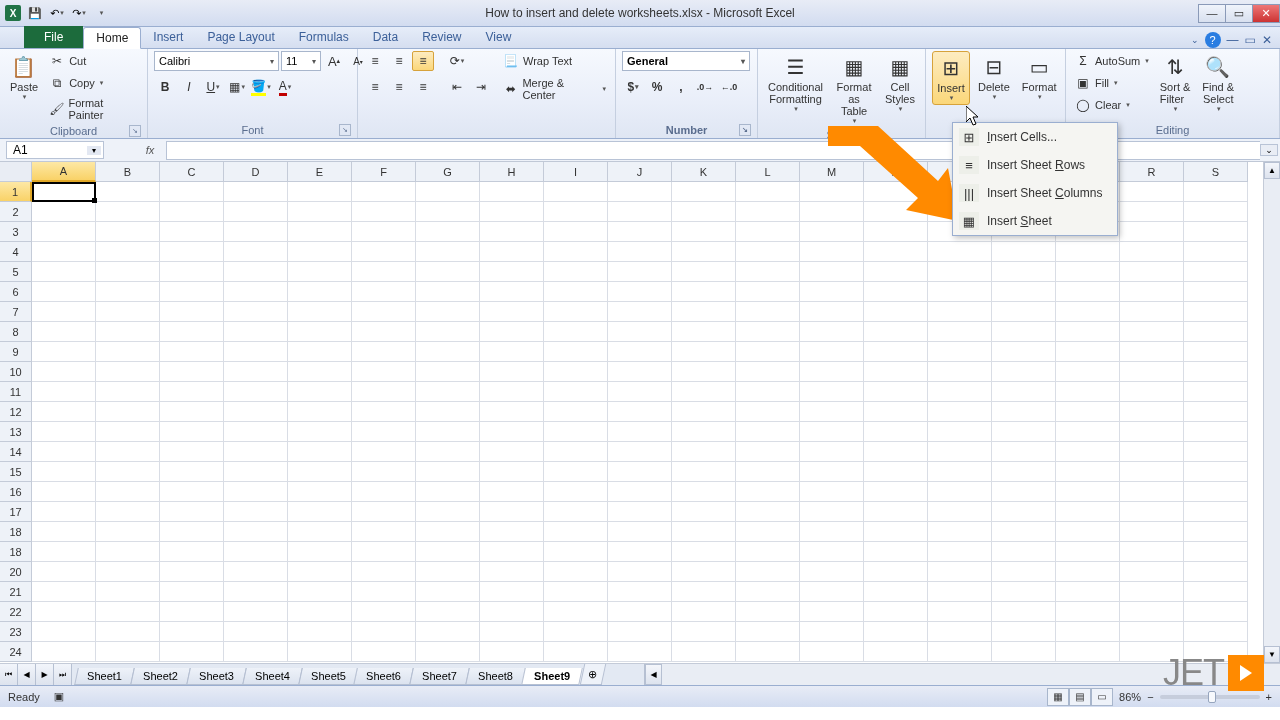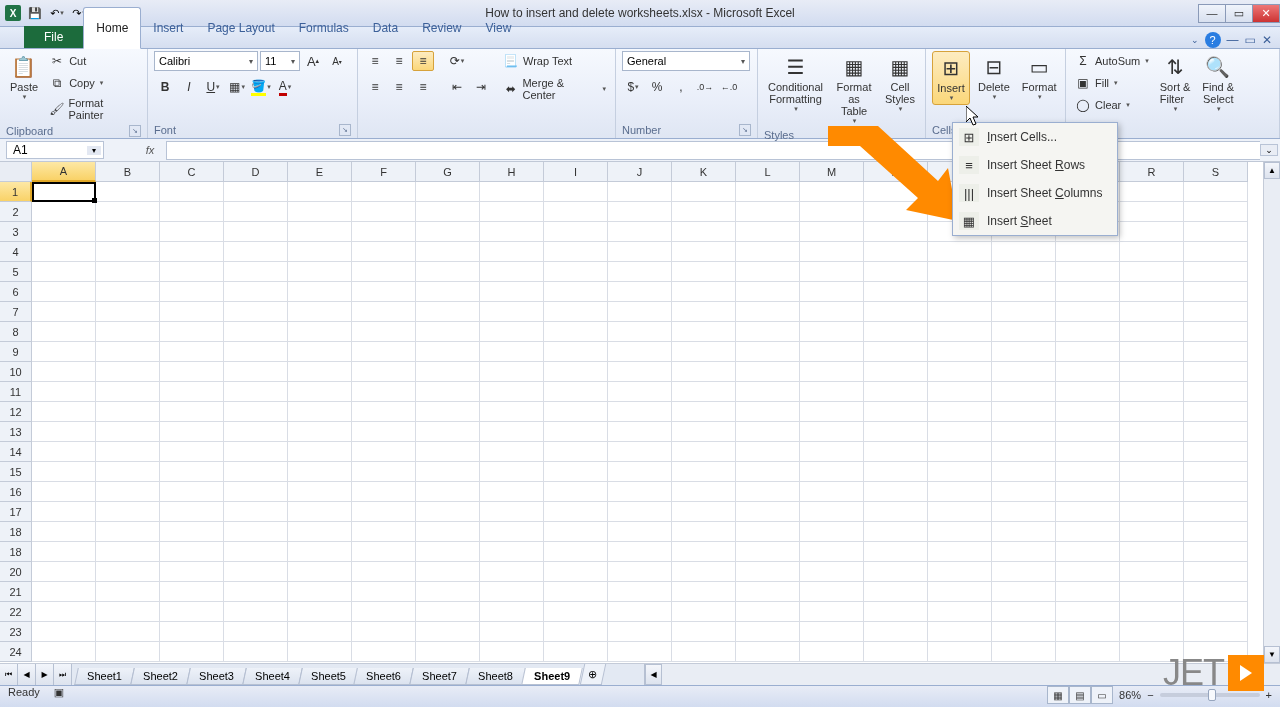--- a/index.html
+++ b/index.html
@@ -12,30 +12,30 @@
 .excel-logo { background: #217346; color: #fff; width: 16px; height: 16px; font-weight: bold; font-size: 10px; display: flex; align-items: center; justify-content: center; border-radius: 2px; }
 .save-icon { color: #2c5898; }
 .title-text { position: absolute; left: 50%; transform: translateX(-50%); font-size: 12px; color: #333; }
 .win-controls { margin-left: auto; display: flex; }
 .win-btn { width: 28px; height: 19px; border: 1px solid #8a9ab8; background: linear-gradient(#f0f4fb,#d8e0ef); margin-left: -1px; display: flex; align-items: center; justify-content: center; font-size: 11px; color: #333; }
 .win-btn.close { background: linear-gradient(#e77,#c33); color: #fff; }
 
 
 .tabs-row { height: 22px; background: linear-gradient(#e6edf9,#d5def0); display: flex; align-items: flex-end; border-bottom: 1px solid #9aaed0; }
 .file-tab { background: #1c6b3c; color: #fff; padding: 3px 20px; font-size: 12px; height: 22px; display: flex; align-items: center; margin-left: 24px; }
-.tab { padding: 20px 12px; font-size: 12px; color: #3c6099; cursor: pointer; height: 22px; display: flex; align-items: center; }
+.tab { padding: 10px 12px; font-size: 12px; color: #3c6099; cursor: pointer; height: 22px; display: flex; align-items: center; }
 .tab.active { background: #fff; border: 1px solid #9aaed0; border-bottom: 1px solid #fff; margin-bottom: -1px; color: #222; border-radius: 3px 3px 0 0; }
 .help-icons { margin-left: auto; display: flex; gap: 6px; padding-right: 8px; align-items: center; font-size: 12px; color: #3c6099; }
 .help-circle { background: #2a7de1; color: #fff; width: 16px; height: 16px; border-radius: 50%; font-size: 11px; display: flex; align-items: center; justify-content: center; }
 
 
 .ribbon { height: 90px; background: linear-gradient(#f6f9fe,#e9eef9 60%,#dfe6f3); display: flex; border-bottom: 1px solid #9aaed0; }
 .group { border-right: 1px solid #c5cfe0; display: flex; flex-direction: column; padding: 2px 6px 0 6px; }
 .group-body { flex: 1; display: flex; align-items: flex-start; gap: 4px; }
-.group-label { text-align: left; font-size: 11px; color: #5a6d8e; padding: 2px 0 2px 0; position: relative; }
+.group-label { text-align: center; font-size: 11px; color: #5a6d8e; padding: 2px 0 2px 0; position: relative; }
 .dialog-launcher { position: absolute; right: 0; bottom: 2px; width: 12px; height: 12px; border: 1px solid #a8b6cc; font-size: 7px; color: #5a6d8e; display: flex; align-items: center; justify-content: center; }
 .big-btn { display: flex; flex-direction: column; align-items: center; font-size: 11px; color: #333; padding: 2px 4px; cursor: pointer; }
 .big-btn .ico { width: 28px; height: 28px; display: flex; align-items: center; justify-content: center; font-size: 20px; }
 .big-btn.highlighted { background: linear-gradient(#fdecc1,#fbd77a); border: 1px solid #d6a23b; border-radius: 3px; }
 .mini-row { display: flex; gap: 2px; align-items: center; }
 .mini-btn { width: 22px; height: 20px; display: flex; align-items: center; justify-content: center; font-size: 12px; color: #333; cursor: pointer; border: 1px solid transparent; }
 .mini-btn.hl { background: linear-gradient(#fdecc1,#fbd77a); border: 1px solid #d6a23b; border-radius: 2px; }
 .text-line { font-size: 11px; color: #333; cursor: pointer; padding: 2px 3px; display: flex; align-items: center; gap: 4px; }
 .combo { height: 20px; border: 1px solid #a8b6cc; background: #fff; font-size: 11px; padding: 0 4px; display: flex; align-items: center; justify-content: space-between; }
 .combo .arrow { font-size: 8px; color: #555; margin-left: 4px; }
@@ -82,21 +82,21 @@
 .sheet-tab { padding: 2px 10px; font-size: 11px; background: linear-gradient(#eef2f9,#dce3ef); border: 1px solid #b6c0d2; border-top: none; margin-right: -1px; transform: skewX(-12deg); }
 .sheet-tab span { display: inline-block; transform: skewX(12deg); }
 .sheet-tab.active { background: #fff; font-weight: bold; z-index: 2; }
 .new-sheet { width: 22px; background: #eef2f9; border: 1px solid #b6c0d2; border-top: none; margin-left: 2px; font-size: 11px; display: flex; align-items: center; justify-content: center; transform: skewX(-12deg); }
 .new-sheet span { transform: skewX(12deg); }
 .hscroll { flex: 1; display: flex; margin-left: 40px; border-left: 1px solid #b6c0d2; }
 .hscroll .track { flex: 1; background: #e9edf4; }
 .hscroll .sbtn { width: 17px; background: linear-gradient(#f4f6fb,#dde3ee); border: 1px solid #b6c0d2; font-size: 8px; display: flex; align-items: center; justify-content: center; }
 
 
-.status-bar { height: 22px; background: linear-gradient(#e8ecf6,#d2dcf0); border-top: 1px solid #9aaed0; display: flex; align-items: flex-start; font-size: 11px; color: #333; padding: 0 8px; }
+.status-bar { height: 22px; background: linear-gradient(#e8ecf6,#d2dcf0); border-top: 1px solid #9aaed0; display: flex; align-items: center; font-size: 11px; color: #333; padding: 0 8px; }
 .status-bar .right { margin-left: auto; display: flex; align-items: center; gap: 6px; }
 .view-btns { display: flex; }
 .view-btn { width: 22px; height: 18px; border: 1px solid #a8b6cc; background: #eef2f9; font-size: 10px; display: flex; align-items: center; justify-content: center; }
 .zoom-slider { width: 100px; height: 4px; background: #c6cddc; position: relative; border-radius: 2px; }
 .zoom-slider .thumb { position: absolute; left: 48px; top: -4px; width: 8px; height: 12px; background: #f7f9fd; border: 1px solid #96a5be; border-radius: 2px; }
 
 
 .insert-menu { position: absolute; left: 952px; top: 122px; width: 166px; background: #fafafa; border: 1px solid #9aaed0; box-shadow: 2px 2px 6px rgba(0,0,0,0.25); z-index: 200; }
 .menu-item { display: flex; align-items: center; gap: 8px; padding: 5px 10px 5px 6px; font-size: 12px; color: #333; background: #f5f5f2; }
 .menu-icon { width: 20px; height: 18px; display: flex; align-items: center; justify-content: center; font-size: 13px; background: #edefe9; }
@@ -178,21 +178,21 @@
             <span>Format Painter</span>
           </div>
       </div>
     </div>
     <div class="group-label"><span>Clipboard</span><div class="dialog-launcher">↘</div></div>
   </div>
 
   <div class="group" style="width:210px;">
     <div class="group-body stack" style="gap:6px;">
       <div class="mini-row">
-        <div class="combo" style="width:104px;">
+        <div class="combo" style="width:125px;">
             <span>Calibri</span>
             <span class="arrow">▾</span>
           </div>
         <div class="combo" style="width:40px;">
             <span>11</span>
             <span class="arrow">▾</span>
           </div>
         <div class="mini-btn" style="font-size:13px;">A<sup style="font-size:7px;">▴</sup></div>
         <div class="mini-btn" style="font-size:10px;">A<sup style="font-size:6px;">▾</sup></div>
       </div>
@@ -247,21 +247,21 @@
           </div>
         <div class="text-line">
             <span class="square-ico">⬌</span>
             <span>Merge &amp; Center</span>
             <span class="tiny-arrow">▾</span>
           </div>
       </div>
     </div>
   </div>
 
-  <div class="group" style="width:142px;">
+  <div class="group" style="width:142px;font-weight:bold;">
     <div class="group-body stack" style="gap:6px;">
       <div class="combo" style="width:128px;">
           <span>General</span>
           <span class="arrow">▾</span>
         </div>
       <div class="mini-row">
         <div class="mini-btn">$<span class="tiny-arrow">▾</span></div>
         <div class="mini-btn">%</div>
         <div class="mini-btn">,</div>
         <div class="mini-btn" style="font-size:9px;">.0→</div>

